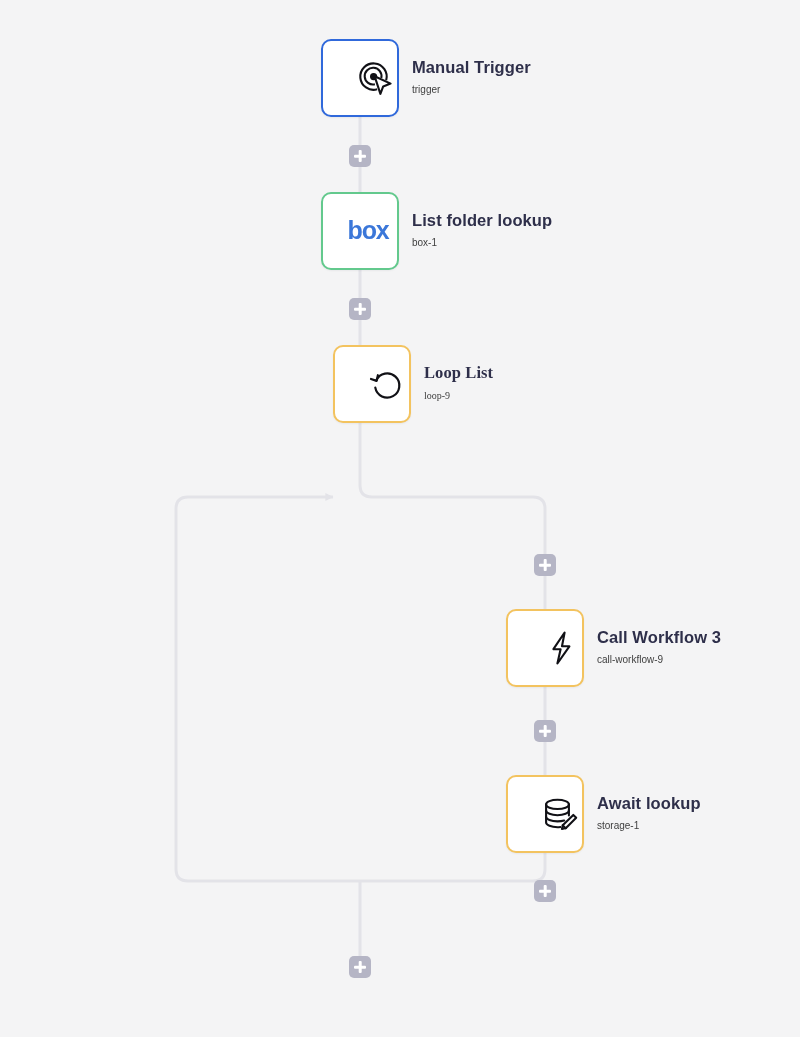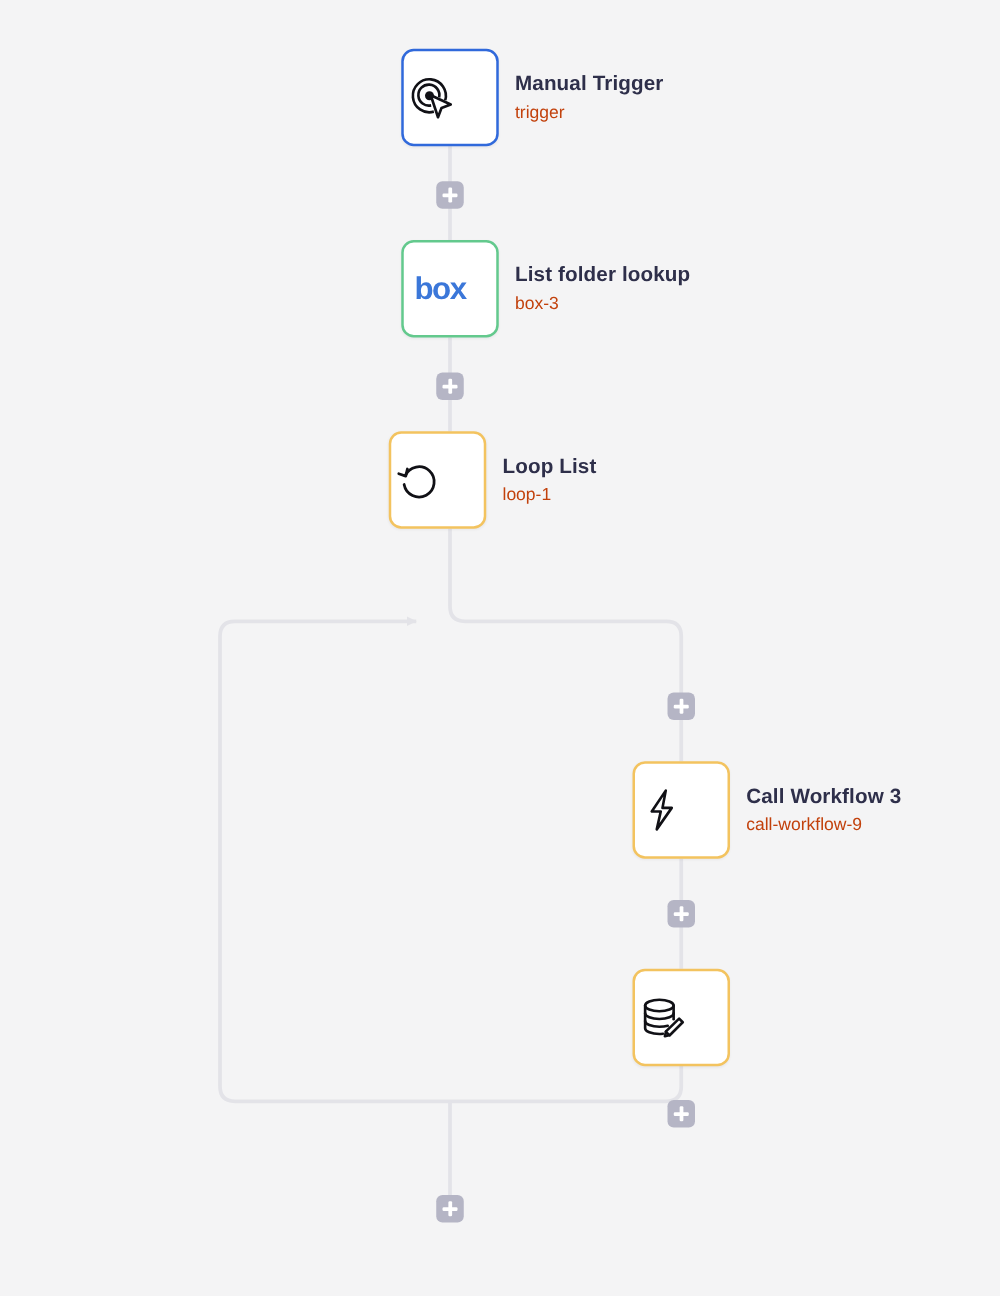--- a/index.html
+++ b/index.html
@@ -41,43 +41,43 @@
   }
   .node-box {
     width: 78px;
     height: 78px;
     box-sizing: border-box;
     background: #ffffff;
     border-radius: 10px;
     border: 2px solid #d8d8de;
     display: flex;
     align-items: center;
-    justify-content: flex-start;
+    justify-content: flex-end;
     box-shadow: 0 1px 2px rgba(16, 20, 48, 0.05);
     flex: none;
   }
   .node-box svg { display: block; }
   .node-labels {
     margin-left: 13px;
     display: flex;
     flex-direction: column;
     justify-content: center;
     white-space: nowrap;
   }
   .node-title {
     font-size: 16.5px;
     font-weight: 700;
     color: #2e2f4a;
     letter-spacing: 0.1px;
     line-height: 20px;
   }
   .node-subtitle {
-    font-size: 14px;
+    font-size: 10px;
     font-weight: 400;
-    color: #c2410c;
+    color: #404040;
     line-height: 19px;
     margin-top: 3px;
   }
   
   .accent-blue   { border-color: #3069db; }
   .accent-green  { border-color: #63c98d; }
   .accent-amber  { border-color: #f3c35f; }
 
   
   .plus-btn {
@@ -163,36 +163,36 @@
   <div class="node" style="left:321px; top:192px;">
     <div class="node-box accent-green">
       <span>
         <svg width="58" height="30" viewBox="0 0 58 30">
           <text x="29" y="23" text-anchor="middle" font-family="'Liberation Sans', sans-serif" font-size="25" font-weight="700" fill="#3b77d9" letter-spacing="-1.2">box</text>
         </svg>
       </span>
     </div>
     <div class="node-labels">
       <div class="node-title">List folder lookup</div>
-      <div class="node-subtitle">box-3</div>
-    </div>
-  </div>
-
-  <div class="node" style="left:311px; top:345px;">
+      <div class="node-subtitle">box-1</div>
+    </div>
+  </div>
+
+  <div class="node" style="left:333px; top:345px;font-family:Liberation Serif, serif;">
     <div class="node-box accent-amber">
       <span>
         <svg width="44" height="44" viewBox="0 0 44 44">
           <path d="M11.2 18.5 A12.1 12.1 0 1 1 10.3 25.6" fill="none" stroke="#111116" stroke-width="2.2" stroke-linecap="round"></path>
           <path d="M6.0 17.0 L11.6 18.9 L12.9 13.2" fill="none" stroke="#111116" stroke-width="2.2" stroke-linecap="round" stroke-linejoin="round"></path>
         </svg>
       </span>
     </div>
     <div class="node-labels">
       <div class="node-title">Loop List</div>
-      <div class="node-subtitle">loop-1</div>
+      <div class="node-subtitle">loop-9</div>
     </div>
   </div>
 
   <div class="node" style="left:506px; top:609px;">
     <div class="node-box accent-amber">
       <span>
         <svg width="42" height="42" viewBox="0 0 42 42">
           <path d="M24.6 5.5 L13.4 22.2 L20.6 22.2 L17.4 36.5 L29.4 19.3 L22.0 19.3 Z" fill="none" stroke="#111116" stroke-width="2.1" stroke-linejoin="round" stroke-linecap="round"></path>
         </svg>
       </span>
@@ -212,20 +212,24 @@
             <path d="M8.1 12.4 L8.1 30.6 C8.1 33.1 13.2 35.2 19.5 35.2 C20.5 35.2 21.5 35.1 22.4 35.0"></path>
             <path d="M30.9 12.4 L30.9 23.4"></path>
             <path d="M8.1 18.6 C8.1 21.1 13.2 23.2 19.5 23.2 C25.8 23.2 30.9 21.1 30.9 18.6"></path>
             <path d="M8.1 24.8 C8.1 27.3 13.2 29.4 19.5 29.4 C22.0 29.4 24.4 29.1 26.2 28.6"></path>
             <path d="M35.3 22.9 L38.2 25.8 L28.0 36.0 L23.9 37.0 L25.0 32.9 Z"></path>
             <path d="M24.6 33.3 L27.7 36.3"></path>
           </g>
         </svg>
       </span>
     </div>
+    <div class="node-labels">
+      <div class="node-title">Await lookup</div>
+      <div class="node-subtitle">storage-1</div>
+    </div>
   </div>
 
   <button class="plus-btn" style="left:349px; top:145px;"></button>
   <button class="plus-btn" style="left:349px; top:298px;"></button>
   <button class="plus-btn" style="left:534px; top:554px;"></button>
   <button class="plus-btn" style="left:534px; top:720px;"></button>
   <button class="plus-btn" style="left:534px; top:880px;"></button>
   <button class="plus-btn" style="left:349px; top:956px;"></button>
 
 </div>

